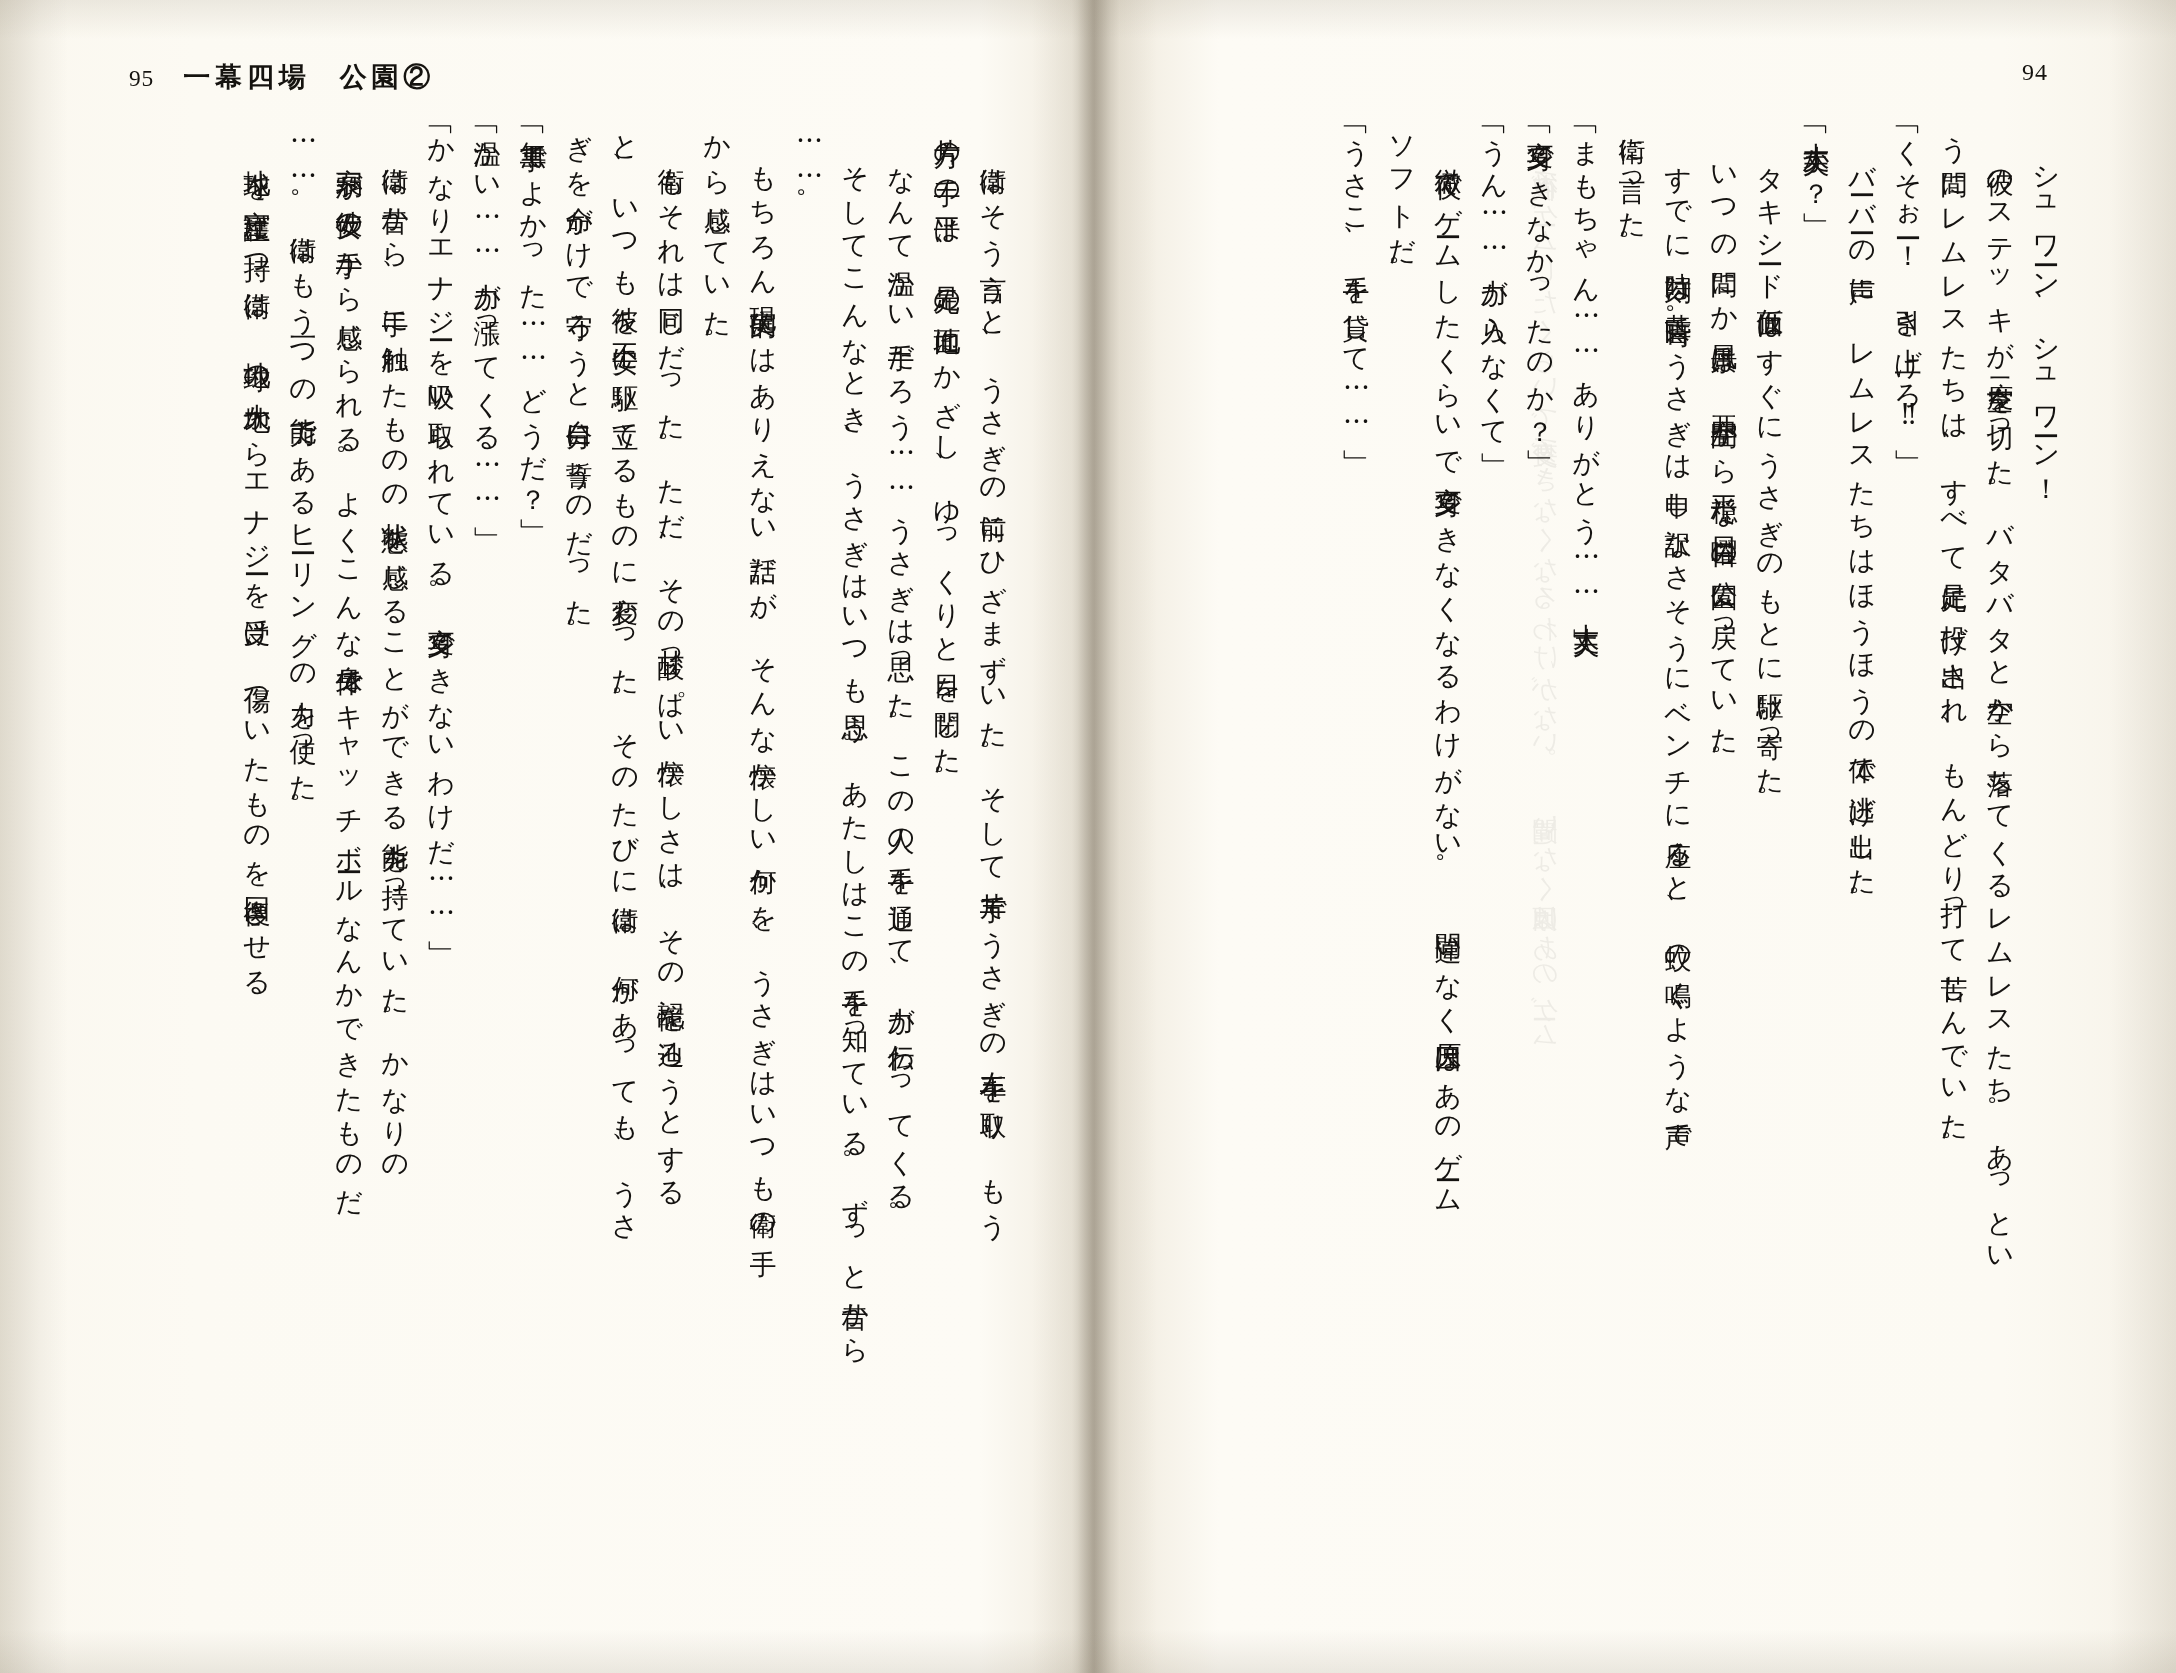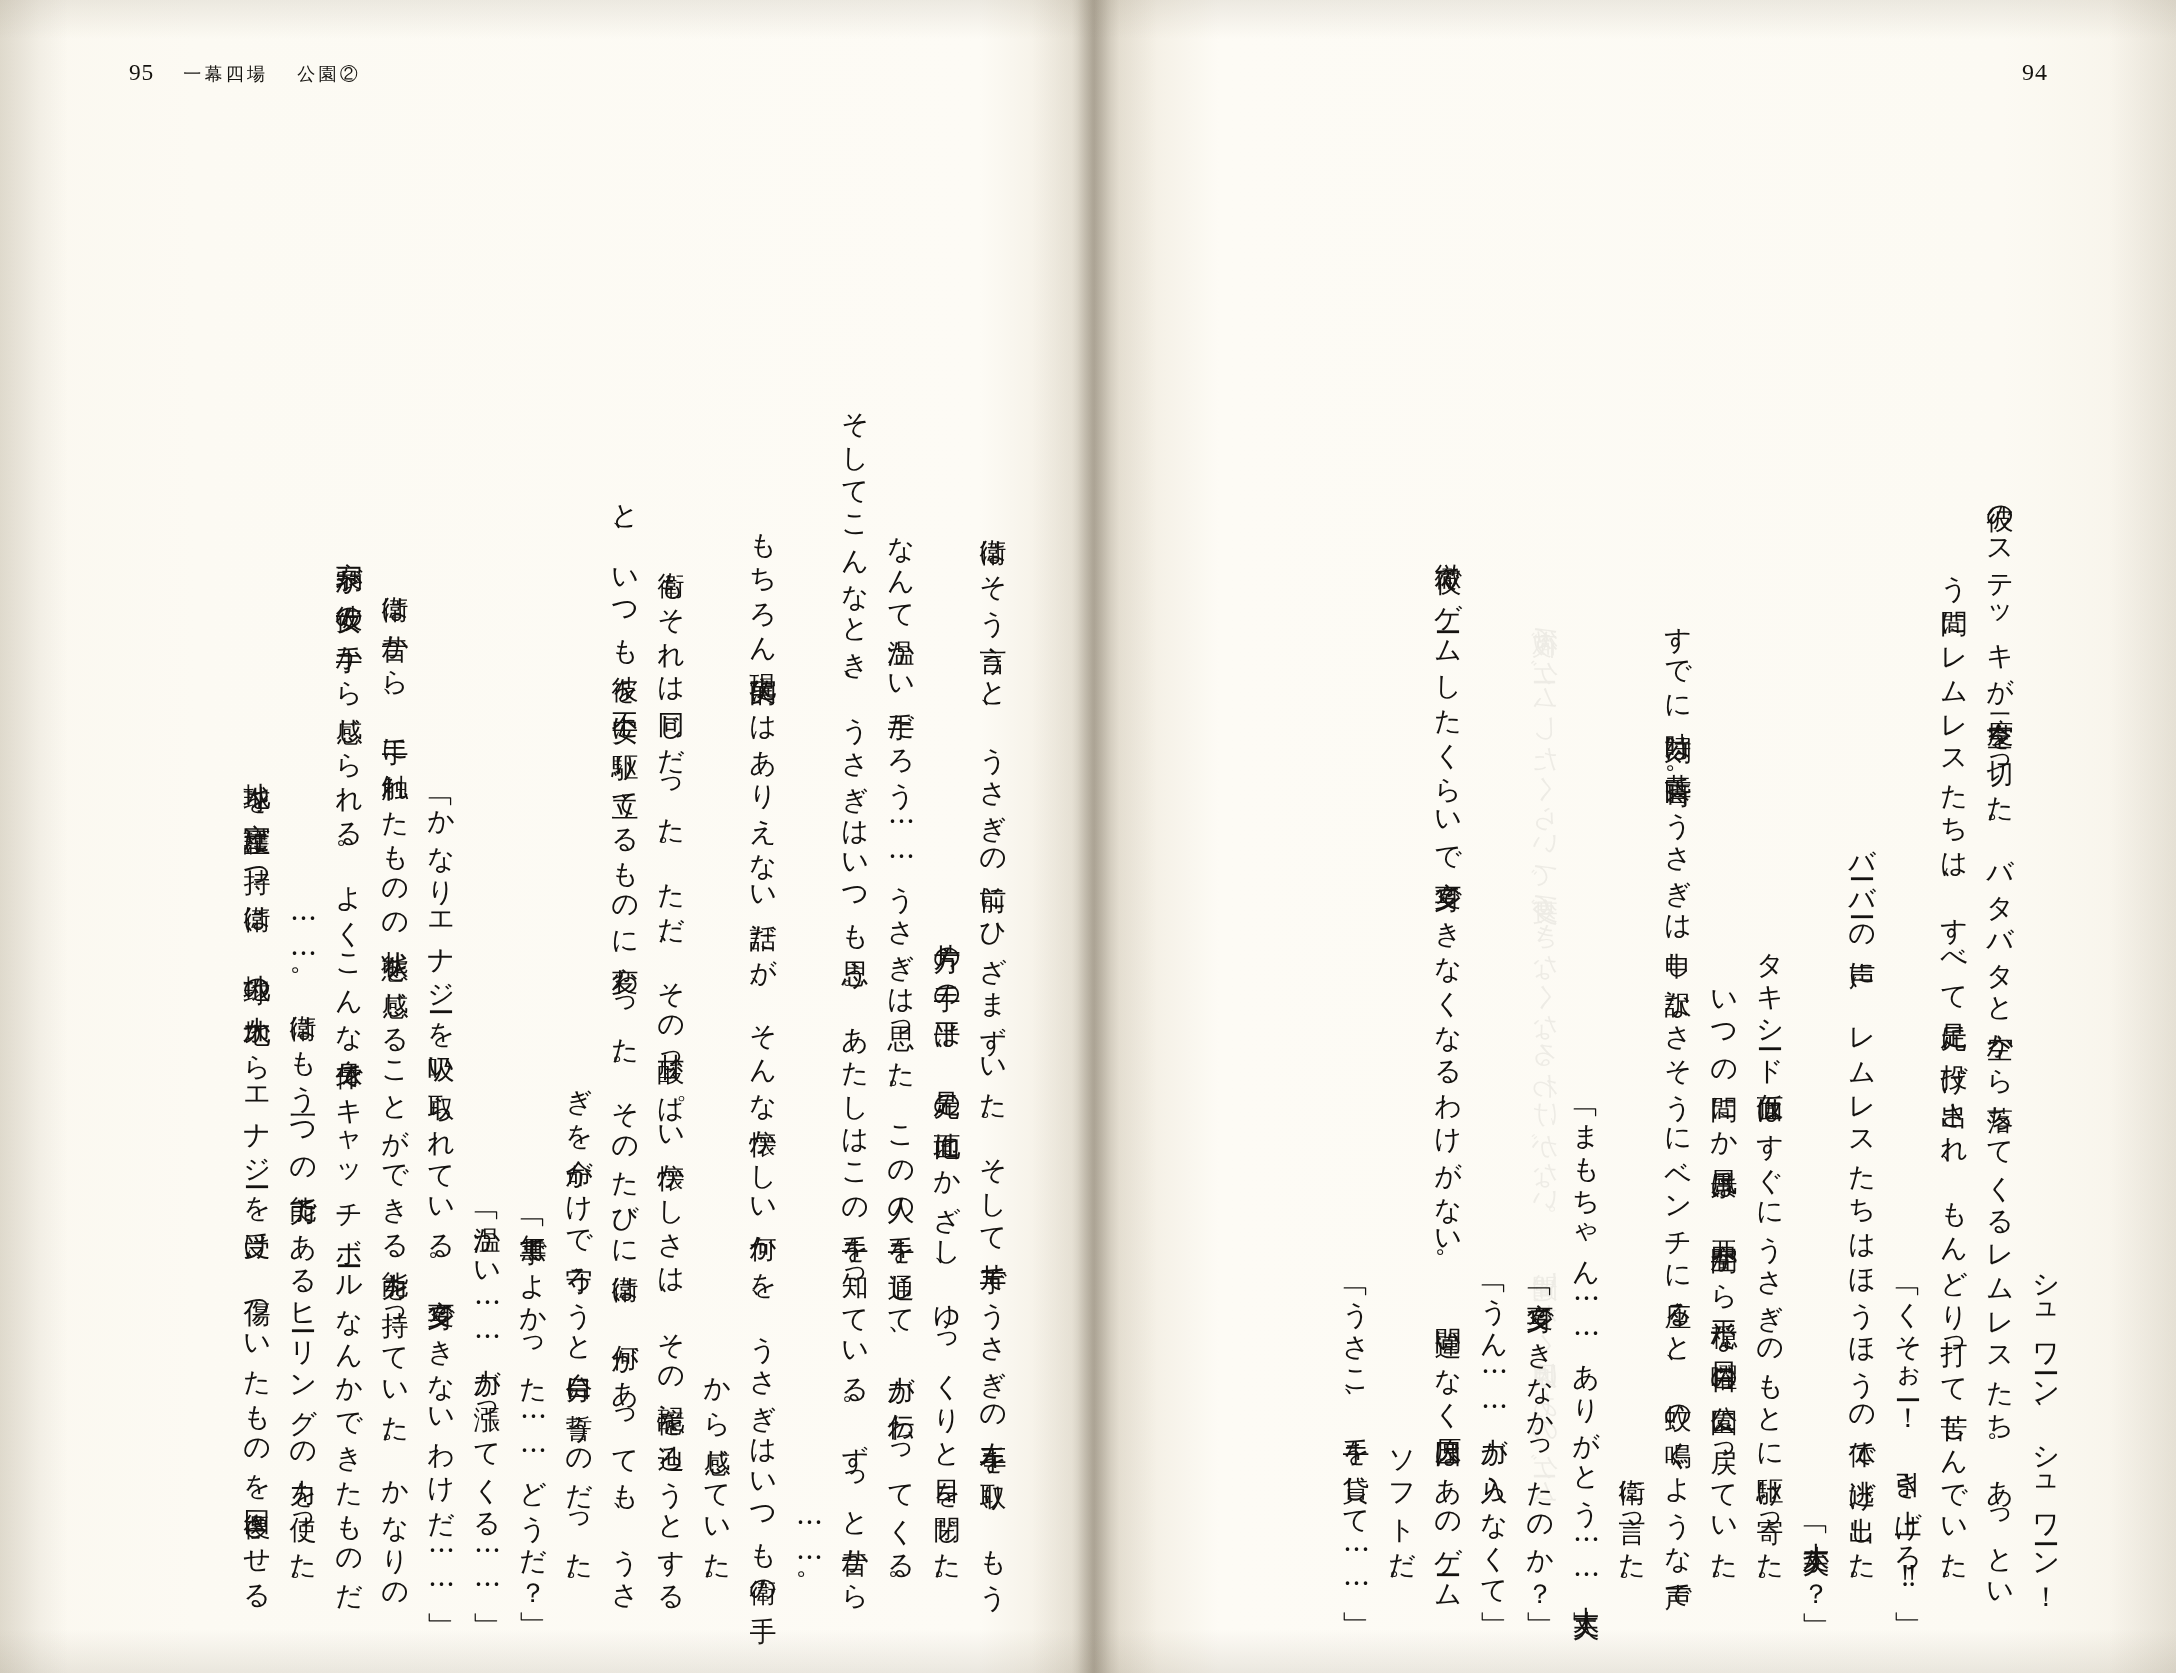--- a/index.html
+++ b/index.html
@@ -13,21 +13,20 @@
     overflow: hidden;
     font-family: "Liberation Serif", "DejaVu Serif", serif;
   }
 
   
   .spread {
     position: relative;
     width: 2177px;
     height: 1674px;
     background: #ec4899;
-    text-align: right;
   }
 
   
   .paper {
     position: absolute;
     inset: 0;
     background:
       linear-gradient(90deg, #f3efe4 0px, #fbf8f0 39px, #fcfaf3 195px, #fdfbf5 45%, #f1ece0 49.5%, #d9d2c4 50.2%, #efe9dc 51%, #fdfbf5 56%, #fcfaf3 92%, #f6f2e8 100%);
   }
   .gutter-shadow {
@@ -74,21 +73,21 @@
     white-space: nowrap;
   }
   .folio-left {
     top: 59px;
     left: 129px;
     display: flex;
     align-items: baseline;
     gap: 29px;
   }
   .folio-left .num { font-size: 23.4px; }
-  .folio-left .chap { letter-spacing: 0.18em; font-size: 18px; }
+  .folio-left .chap { letter-spacing: 0.18em; font-size: 27px; font-weight: bold; }
   .folio-right {
     top: 59px;
     right: 129px;
     font-size: 24px;
   }
 
   
   .page {
     position: absolute;
     top: 117px;

